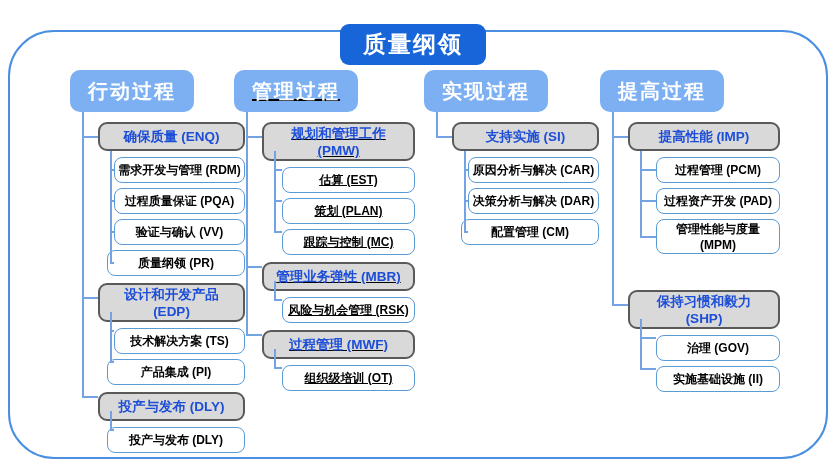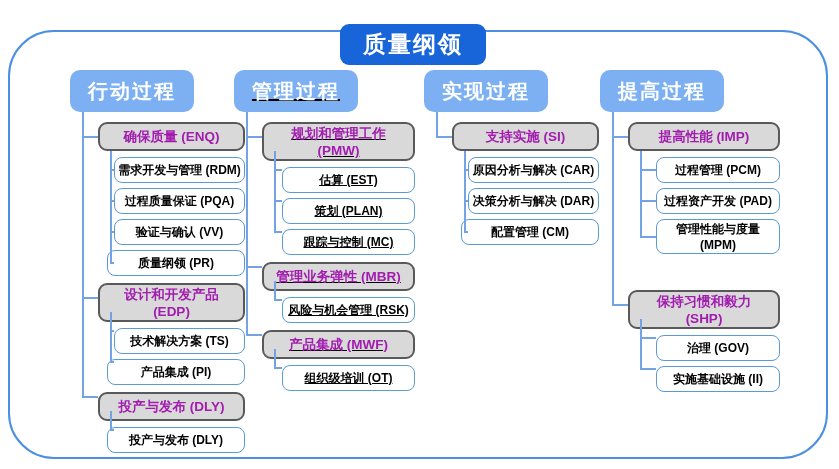--- a/index.html
+++ b/index.html
@@ -13,21 +13,21 @@
   .column{position:absolute;top:70px;z-index:1;}
   .header{width:124px;height:42px;border-radius:10px;background:var(--header-bg,#7cb0f2);
           color:#fff;font-weight:bold;font-size:20px;letter-spacing:2px;
           display:flex;align-items:center;justify-content:center;}
   .groups{margin-top:10px;}
   .group + .group{margin-top:7px;}
   .col-3 .group + .group{margin-top:36px;}
   .gbox{margin-left:28px;min-height:29px;box-sizing:border-box;
         background:var(--group-fill,#d9d9d9);border:2px solid var(--group-border,#595959);
         border-radius:9px;display:flex;align-items:center;justify-content:center;
-        font-size:13.5px;font-weight:bold;color:#a21caf;padding:1px 12px;text-align:center;}
+        font-size:13.5px;font-weight:bold;color:#1d4ed8;padding:1px 12px;text-align:center;}
   .children{margin-top:6px;}
   .cbox{margin-left:44px;min-height:26px;box-sizing:border-box;background:#fff;
         border:1.5px solid var(--child-border,#5b9bd5);border-radius:8px;
         display:flex;align-items:center;justify-content:center;
         font-size:12px;font-weight:bold;color:#000;padding:1px 3px;margin-bottom:5px;text-align:center;}
   .cbox:last-child{margin-bottom:0;margin-left:37px;}
   .col-1 .cbox{margin-left:48px;}
   .col-3 .cbox{margin-left:56px;}
   .line{position:absolute;background:var(--connector,#74a3e3);}
 </style>
@@ -90,21 +90,21 @@
             <div class="cbox">跟踪与控制 (MC)</div>
           </div>
         </div>
         <div class="group">
           <div class="gbox">管理业务弹性 (MBR)</div>
           <div class="children">
             <div class="cbox">风险与机会管理 (RSK)</div>
           </div>
         </div>
         <div class="group">
-          <div class="gbox">产品集成 (MWF)</div>
+          <div class="gbox">过程管理 (MWF)</div>
           <div class="children">
             <div class="cbox">组织级培训 (OT)</div>
           </div>
         </div>
       </div>
       <div class="line" style="left: 12px; top: 42px; width: 2px; height: 222.5px;"></div>
       <div class="line" style="left: 12px; top: 65.5px; width: 16px; height: 2px;"></div>
       <div class="line" style="left: 12px; top: 195.5px; width: 16px; height: 2px;"></div>
       <div class="line" style="left: 12px; top: 263.5px; width: 16px; height: 2px;"></div>
       <div class="line" style="left: 40px; top: 81px; width: 2px; height: 81px;"></div>

